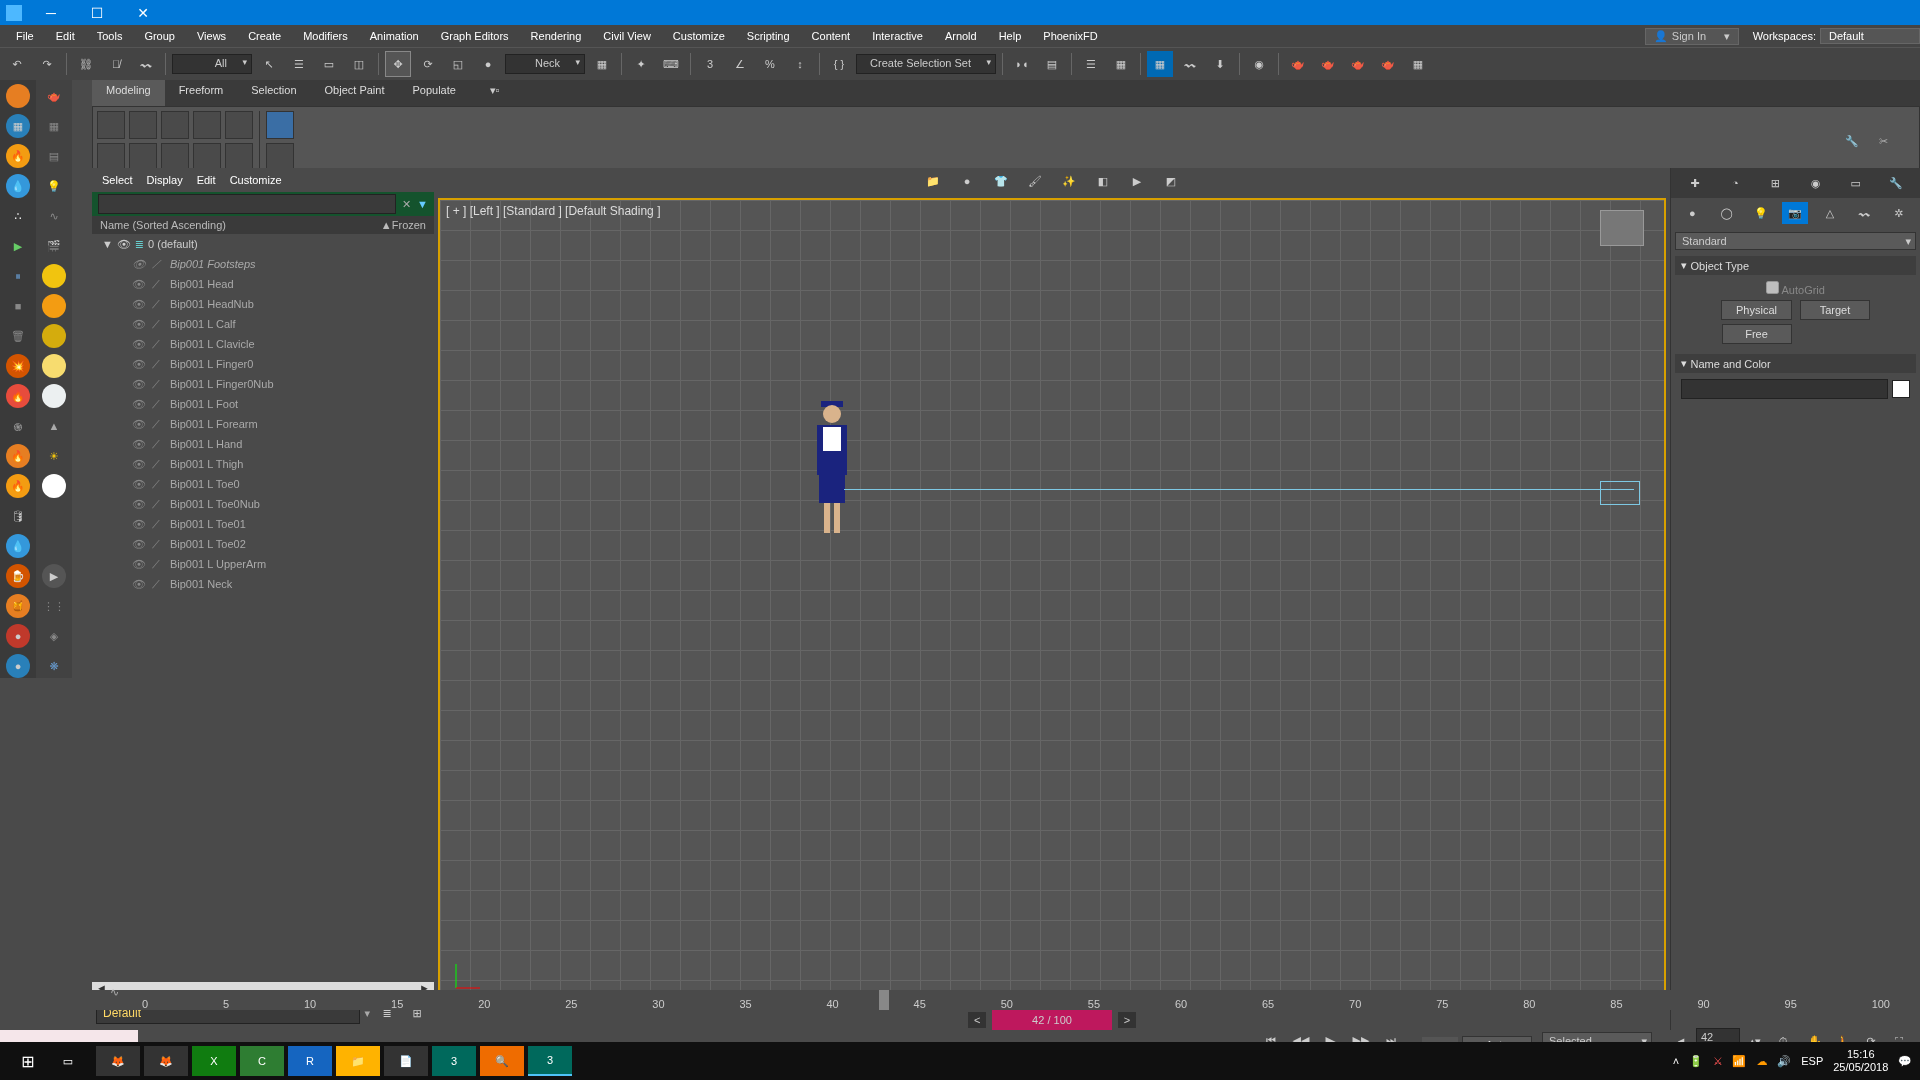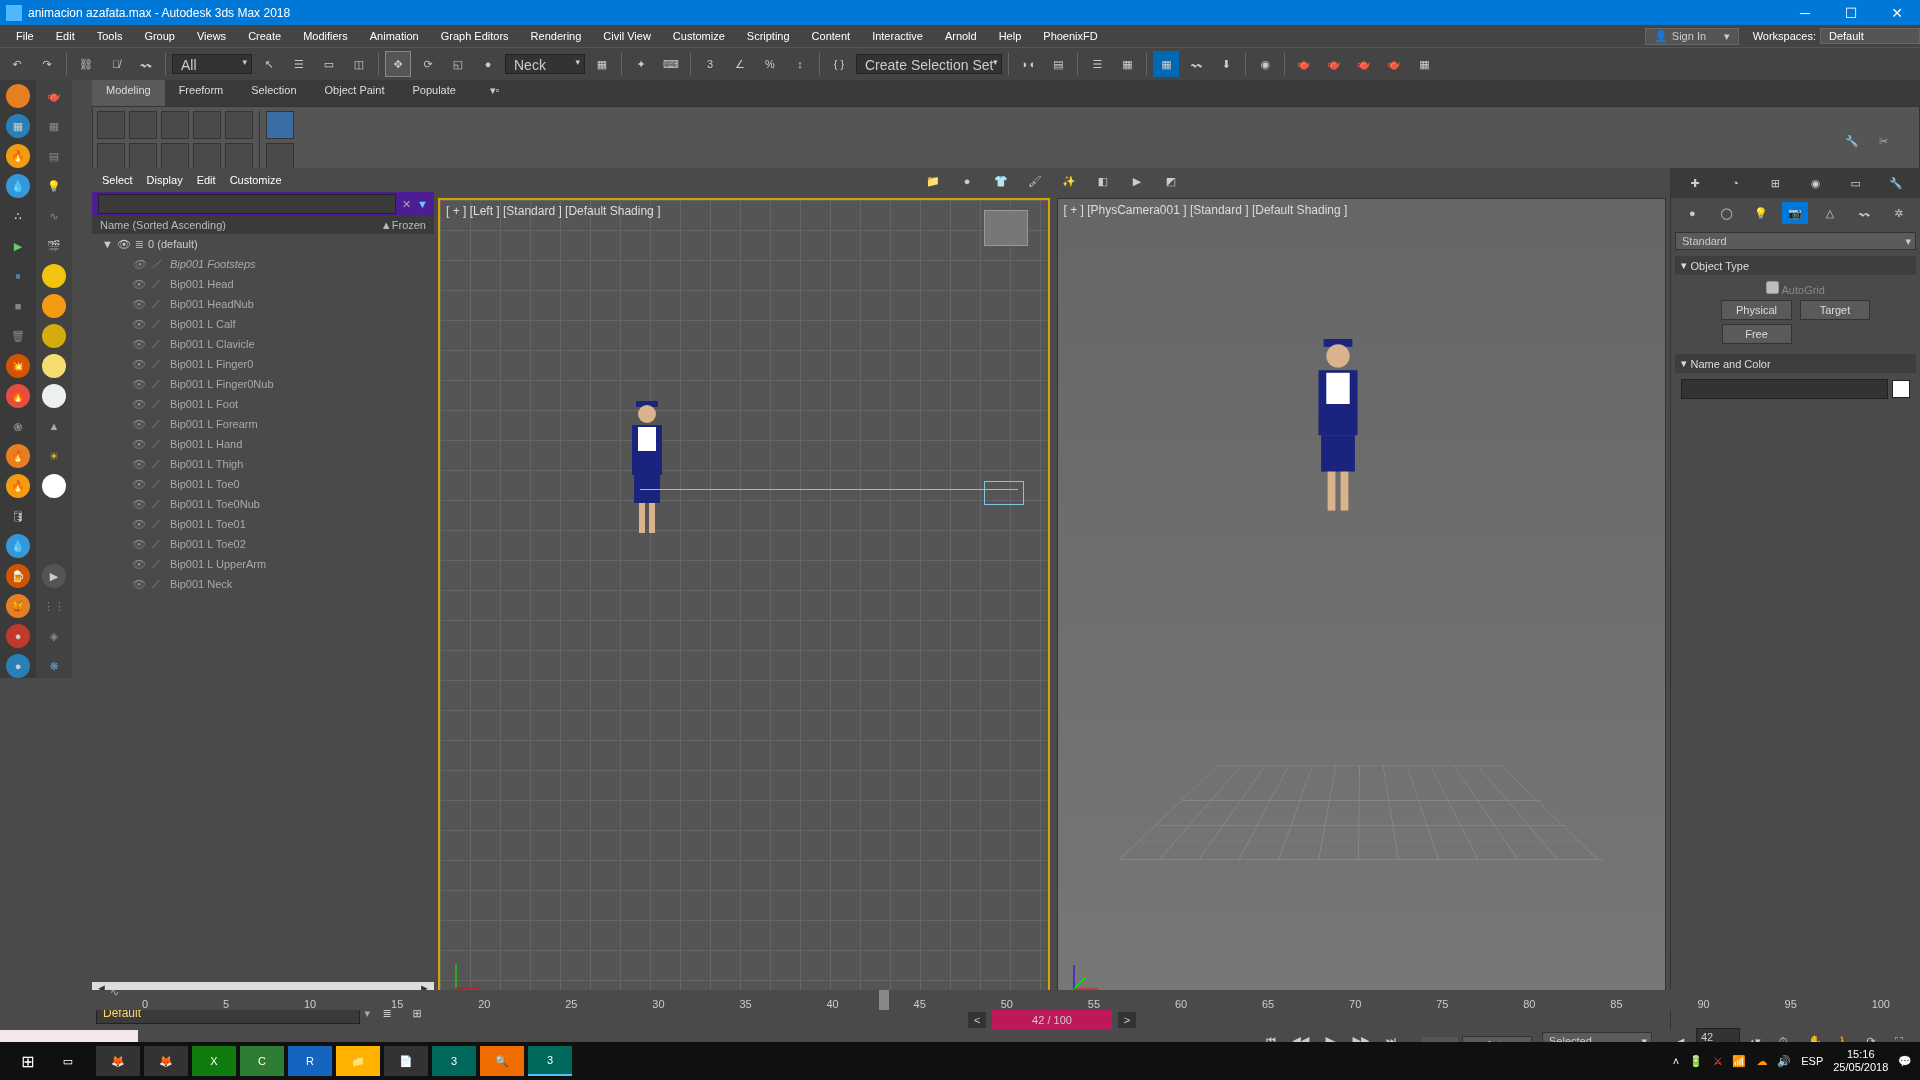--- a/index.html
+++ b/index.html
@@ -11,35 +11,35 @@
 .winbtns div { width:46px; display:flex; align-items:center; justify-content:center; font-size:14px; }
 .menubar { height:22px; background:#444; display:flex; align-items:center; padding-left:6px; gap:2px; }
 .menubar .m { padding:2px 10px; color:#fff; cursor:pointer; }
 .menubar .spacer { flex:1; }
 .menubar .signin { background:#555; border:1px solid #666; padding:1px 8px; display:flex; align-items:center; gap:4px; }
 .menubar .workspaces { margin-left:12px; color:#fff; display:flex; align-items:center; gap:4px; }
 .menubar .wsdrop { background:#555; border:1px solid #666; padding:1px 20px 1px 8px; position:relative;}
 .toolbar { height:33px; background:#444; border-top:1px solid #555; display:flex; align-items:center; padding:0 4px; gap:4px; }
 .tbtn { width:26px; height:26px; display:inline-flex; align-items:center; justify-content:center; color:#ccc; border:1px solid transparent; }
 .tsep { width:1px; height:22px; background:#666; margin:0 2px; }
-.tdrop { background:#333; border:1px solid #222; padding:2px 8px 2px 8px; min-width:80px; height:20px; position:relative; font-size:14px;}
+.tdrop { background:#333; border:1px solid #222; padding:2px 24px 2px 8px; min-width:80px; height:20px; position:relative; font-size:11px;text-align:right;}
 .tdrop::after { content:"▾"; position:absolute; right:4px; top:2px; font-size:9px;}
 .leftcol { width:36px; background:#3a3a3a; display:flex; flex-direction:column; align-items:center; padding-top:4px; gap:6px; }
 .leftcol2 { width:36px; background:#424242; display:flex; flex-direction:column; align-items:center; padding-top:4px; gap:6px; }
 .licon { width:24px; height:24px; border-radius:12px; display:flex; align-items:center; justify-content:center; }
 .ribtabs { display:flex; background:#3a3a3a; height:26px; }
 .ribtab { padding:4px 14px; color:#ddd; }
 .ribtab.active { background:#5a5a5a; }
 .ribbody { height:86px; background:#555; border:1px solid #333; display:flex; padding:4px; }
 .ribgrp { display:flex; flex-direction:column; gap:4px; padding-right:6px;}
 .ribrow { display:flex; gap:4px;}
 .rbtn { width:28px; height:28px; background:#4a4a4a; border:1px solid #333; }
 .riblbl { text-align:center; color:#ddd; font-size:11px; padding-top:2px;}
 .content { position:absolute; top:168px; left:92px; right:0; bottom:50px; display:flex; }
-.scenepanel { width:342px; background:#4c1d95; display:flex; flex-direction:column; }
+.scenepanel { width:342px; background:#14532d; display:flex; flex-direction:column; }
 .scenetop { display:flex; gap:14px; padding:6px 10px; background:#4a4a4a; color:#fff; }
 .sceneact { color:#fff; cursor:pointer; }
 .scenesearch { display:flex; align-items:center; padding:2px 6px; gap:6px;}
 .scenesearch input { flex:1; background:#3a3a3a; border:1px solid #222; height:20px; color:#ccc; padding:0 4px;}
 .scenehdr { display:flex; background:#3a3a3a; padding:3px 8px; color:#bbb; }
 .scenelist { flex:1; overflow-y:auto; background:#4a4a4a; position:relative; }
 .scenelist::-webkit-scrollbar { width:16px; background:#3a3a3a;}
 .scenelist::-webkit-scrollbar-thumb { background:#888;}
 .srow { display:flex; align-items:center; height:20px; padding-left:40px; color:#aaa; gap:6px;}
 .srow.italic { font-style:italic; }
@@ -90,21 +90,20 @@
 .figure .legs { text-align:center;}
 .framespin { display:flex; }
 .framespin input { width:44px; background:#333; border:1px solid #222; color:#ccc; height:18px; padding:0 4px;}
 .camera-icon { position:absolute; top:35%; right:24px; width:40px; height:24px; border:1px solid #7ec8e3;}
 </style>
 </head>
 <body>
 
 <div class="titlebar">
   <div class="icon"></div>
-  <div class="title">animacion  azafata.max - Autodesk 3ds Max 2018</div>
   <div class="winbtns">
     <div>─</div>
     <div>☐</div>
     <div class="close">✕</div>
   </div>
 </div>
 
 <div class="menubar">
   <span class="m">File</span>
   <span class="m">Edit</span>
@@ -430,37 +429,20 @@
           <div class="legs"><span class="leg"></span><span class="leg"></span></div>
         </div>
         <div class="camera-icon"></div>
         <div style="position:absolute;left:33%;top:36%;right:30px;height:1px;background:#7ec8e3"></div>
         <div style="position:absolute;top:10px;right:20px;width:44px;height:36px;border:1px solid #999;background:#777"></div>
         <svg class="vpaxis" width="40" height="40">
             <line x1="8" y1="32" x2="8" y2="8" stroke="#0f0"></line>
             <line x1="8" y1="32" x2="32" y2="32" stroke="#f00"></line>
           </svg>
       </div>
-      <div class="vp" style="background:linear-gradient(#666,#777)">
-        <div class="vplabel">[ + ] [PhysCamera001 ]  [Standard ] [Default Shading ]</div>
-        <div style="position:absolute;bottom:18%;left:10%;right:10%;height:40%;background-image:linear-gradient(#888 1px,transparent 1px),linear-gradient(90deg,#888 1px,transparent 1px);background-size:40px 40px;transform:perspective(400px) rotateX(60deg);transform-origin:bottom"></div>
-        <div class="figure" style="left:42%;top:20%;transform:scale(1.3)">
-          <div class="hat"></div>
-            <div class="head"></div>
-            <div class="body"></div>
-            <div class="shirt"></div>
-            <div class="skirt"></div>
-          <div class="legs"><span class="leg"></span><span class="leg"></span></div>
-        </div>
-        <svg class="vpaxis" width="40" height="40">
-            <line x1="8" y1="32" x2="8" y2="8" stroke="#00f"></line>
-            <line x1="8" y1="32" x2="32" y2="32" stroke="#f00"></line>
-            <line x1="8" y1="32" x2="20" y2="20" stroke="#0f0"></line>
-          </svg>
-      </div>
     </div>
     <div class="framebar">
       <span class="tbtn" style="background:#333;width:18px;height:16px">&lt;</span>
       <span class="framectr">42 / 100</span>
       <span class="tbtn" style="background:#333;width:18px;height:16px">&gt;</span>
     </div>
   </div>
 
   <div class="rightpanel">
     <div class="rtabs">

